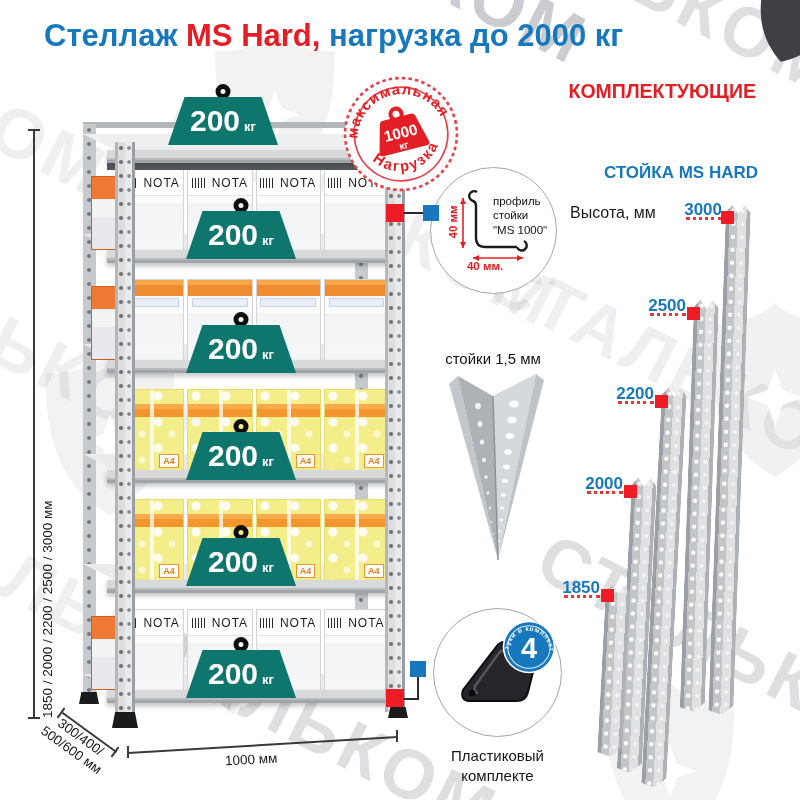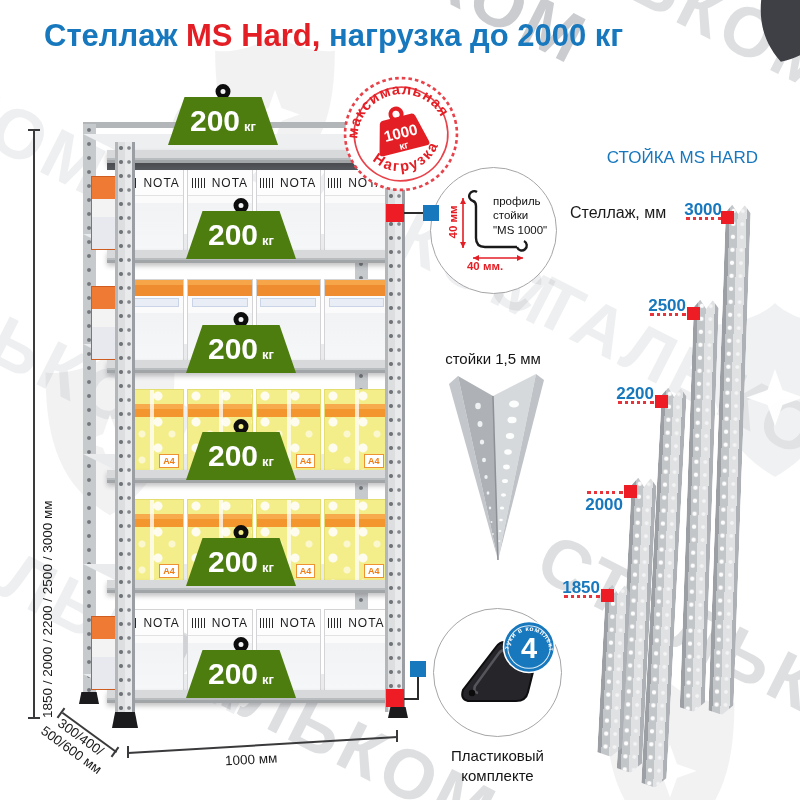--- a/index.html
+++ b/index.html
@@ -55,21 +55,21 @@
   .y-a4 { position:absolute; bottom:5%; right:7%; background:#fff; border:1px solid #ef9231;
           color:#ef7c12; font-size:9px; font-weight:bold; padding:0 3px; line-height:12px; }
   .sliver { position:absolute; width:27px; z-index:2; border:1px solid #cf5d22;
             background:linear-gradient(180deg,#ef7a33 0 30%,#f3f3f4 30% 55%,#e7e9ee 55%); }
   .foot { position:absolute; background:#1b1b1d; clip-path:polygon(12% 0,88% 0,100% 100%,0 100%); }
 
   
   .weight { position:absolute; width:110px; z-index:5; }
   .w-ring { position:absolute; left:50%; top:-1px; transform:translateX(-50%);
             width:15px; height:15px; border:5px solid #0d0d0d; border-radius:50%; background:transparent; }
-  .w-body { position:relative; margin-top:12px; height:48px; background:#4d7c0f; color:#fff;
+  .w-body { position:relative; margin-top:12px; height:48px; background:#0f766e; color:#fff;
             clip-path:polygon(15% 0,85% 0,100% 100%,0 100%);
             display:flex; align-items:center; justify-content:center; gap:4px; }
   .w-val { font-size:30px; font-weight:bold; }
   .w-unit { font-size:13px; font-weight:bold; margin-top:10px; }
 
   
   #stamp { left:341px; top:74px; width:120px; height:120px; z-index:7; transform:rotate(-14deg); }
 
   
   .sq-red { position:absolute; width:18px; height:18px; background:#ee1c25; z-index:7; }
@@ -81,22 +81,22 @@
   .dimtick { position:absolute; background:#3a3a3c; }
   #dim-h-label { left:40px; top:130px; height:588px; display:flex; align-items:center;
      writing-mode:vertical-rl; transform:rotate(180deg); font-size:13.5px; color:#1a1a1a; z-index:2;}
   #dim-depth-label { left:30px; top:728px; width:92px; transform:rotate(36deg);
      font-size:13.5px; color:#1a1a1a; text-align:center; line-height:1.15; z-index:2;}
   #dim-w-label { left:225px; top:752px; font-size:13.5px; color:#1a1a1a; transform:rotate(-3deg); z-index:2;}
 
   
   .red-heading { left:516px; top:80px; width:240px; text-align:right; color:#e31e24;
                  font-size:19.5px; font-weight:bold; line-height:1.22; z-index:3; }
-  .blue-heading { left:516px; top:148px; width:242px; text-align:right; color:#1778be;
-                  font-size:17px; font-weight:normal; z-index:3; }
+  .blue-heading { left:516px; top:163px; width:242px; text-align:right; color:#1778be;
+                  font-size:17px; font-weight:bold; z-index:3; }
   .height-label { left:570px; top:204px; font-size:16px; color:#1a1a1a; z-index:3; }
 
   .circle-fig { position:absolute; background:#fff; border:1.5px solid #a6a6a8; border-radius:50%; z-index:3; }
   #profile-circle { left:430px; top:167px; width:127px; height:127px; }
   .prof-text { position:absolute; left:62px; top:26px; width:60px; font-size:11.5px; color:#111;
                text-align:left; line-height:1.25; }
   .dim40v { position:absolute; left:-1px; top:48px; width:46px; transform:rotate(-90deg);
             color:#e31e24; font-size:11.5px; font-weight:bold; text-align:center; }
   .dim40h { position:absolute; left:28px; top:92px; width:52px; color:#e31e24; font-size:11.5px;
             font-weight:bold; text-align:center; }
@@ -392,23 +392,24 @@
   <div>300/400/</div>
   <div>500/600 мм</div>
 </div>
 
 <div class="dimline" style="left:128px; top:752px; width:270px; height:2px; transform:rotate(-3.4deg); transform-origin:left top;"></div>
 <div class="dimtick" style="left:127px; top:746px; width:2px; height:12px;"></div>
 <div class="dimtick" style="left:396px; top:730px; width:2px; height:12px;"></div>
 <div class="abs" id="dim-w-label">1000 мм</div>
 
 <div class="abs red-heading">
+  <div>КОМПЛЕКТУЮЩИЕ</div>
 </div>
 <div class="abs blue-heading">СТОЙКА MS HARD</div>
-<div class="abs height-label">Стеллаж, мм</div>
+<div class="abs height-label">Высота, мм</div>
 
 <div class="circle-fig" id="profile-circle">
   <svg width="124" height="124" viewBox="0 0 124 124" style="position:absolute; left:0; top:0;">
     <path d="M 46 24 a 5 5 0 1 0 -4 9 q 3 1 3 5 L 45 70 q 0 9 9 9 L 86 79" fill="none" stroke="#1a1a1a" stroke-width="2.4"></path>
     <path d="M 86 79 a 5 5 0 1 0 7 -6" fill="none" stroke="#1a1a1a" stroke-width="2.4"></path>
     <line x1="32" y1="30" x2="32" y2="80" stroke="#e31e24" stroke-width="1.6"></line>
     <path d="M 32 30 l -3 6 h 6 z M 32 80 l -3 -6 h 6 z" fill="#e31e24"></path>
     <line x1="42" y1="90" x2="92" y2="90" stroke="#e31e24" stroke-width="1.6"></line>
     <path d="M 42 90 l 6 -3 v 6 z M 92 90 l -6 -3 v 6 z" fill="#e31e24"></path>
   </svg>
@@ -490,19 +491,19 @@
 <div class="rsq" style="left:721px; top:211px;"></div>
 
 <div class="rpost-label" style="left:646px; top:296px;">2500</div>
 <div class="rdots" style="left:650px; top:313px;"></div>
 <div class="rsq" style="left:687px; top:307px;"></div>
 
 <div class="rpost-label" style="left:614px; top:384px;text-align:right;">2200</div>
 <div class="rdots" style="left:618px; top:401px;"></div>
 <div class="rsq" style="left:655px; top:395px;"></div>
 
-<div class="rpost-label" style="left:583px; top:474px;margin-top:21px;">2000</div>
+<div class="rpost-label" style="left:583px; top:474px;">2000</div>
 <div class="rdots" style="left:587px; top:491px;"></div>
 <div class="rsq" style="left:624px; top:485px;"></div>
 
 <div class="rpost-label" style="left:560px; top:578px;">1850</div>
 <div class="rdots" style="left:564px; top:595px;"></div>
 <div class="rsq" style="left:601px; top:589px;"></div>
 
 </body></html>

